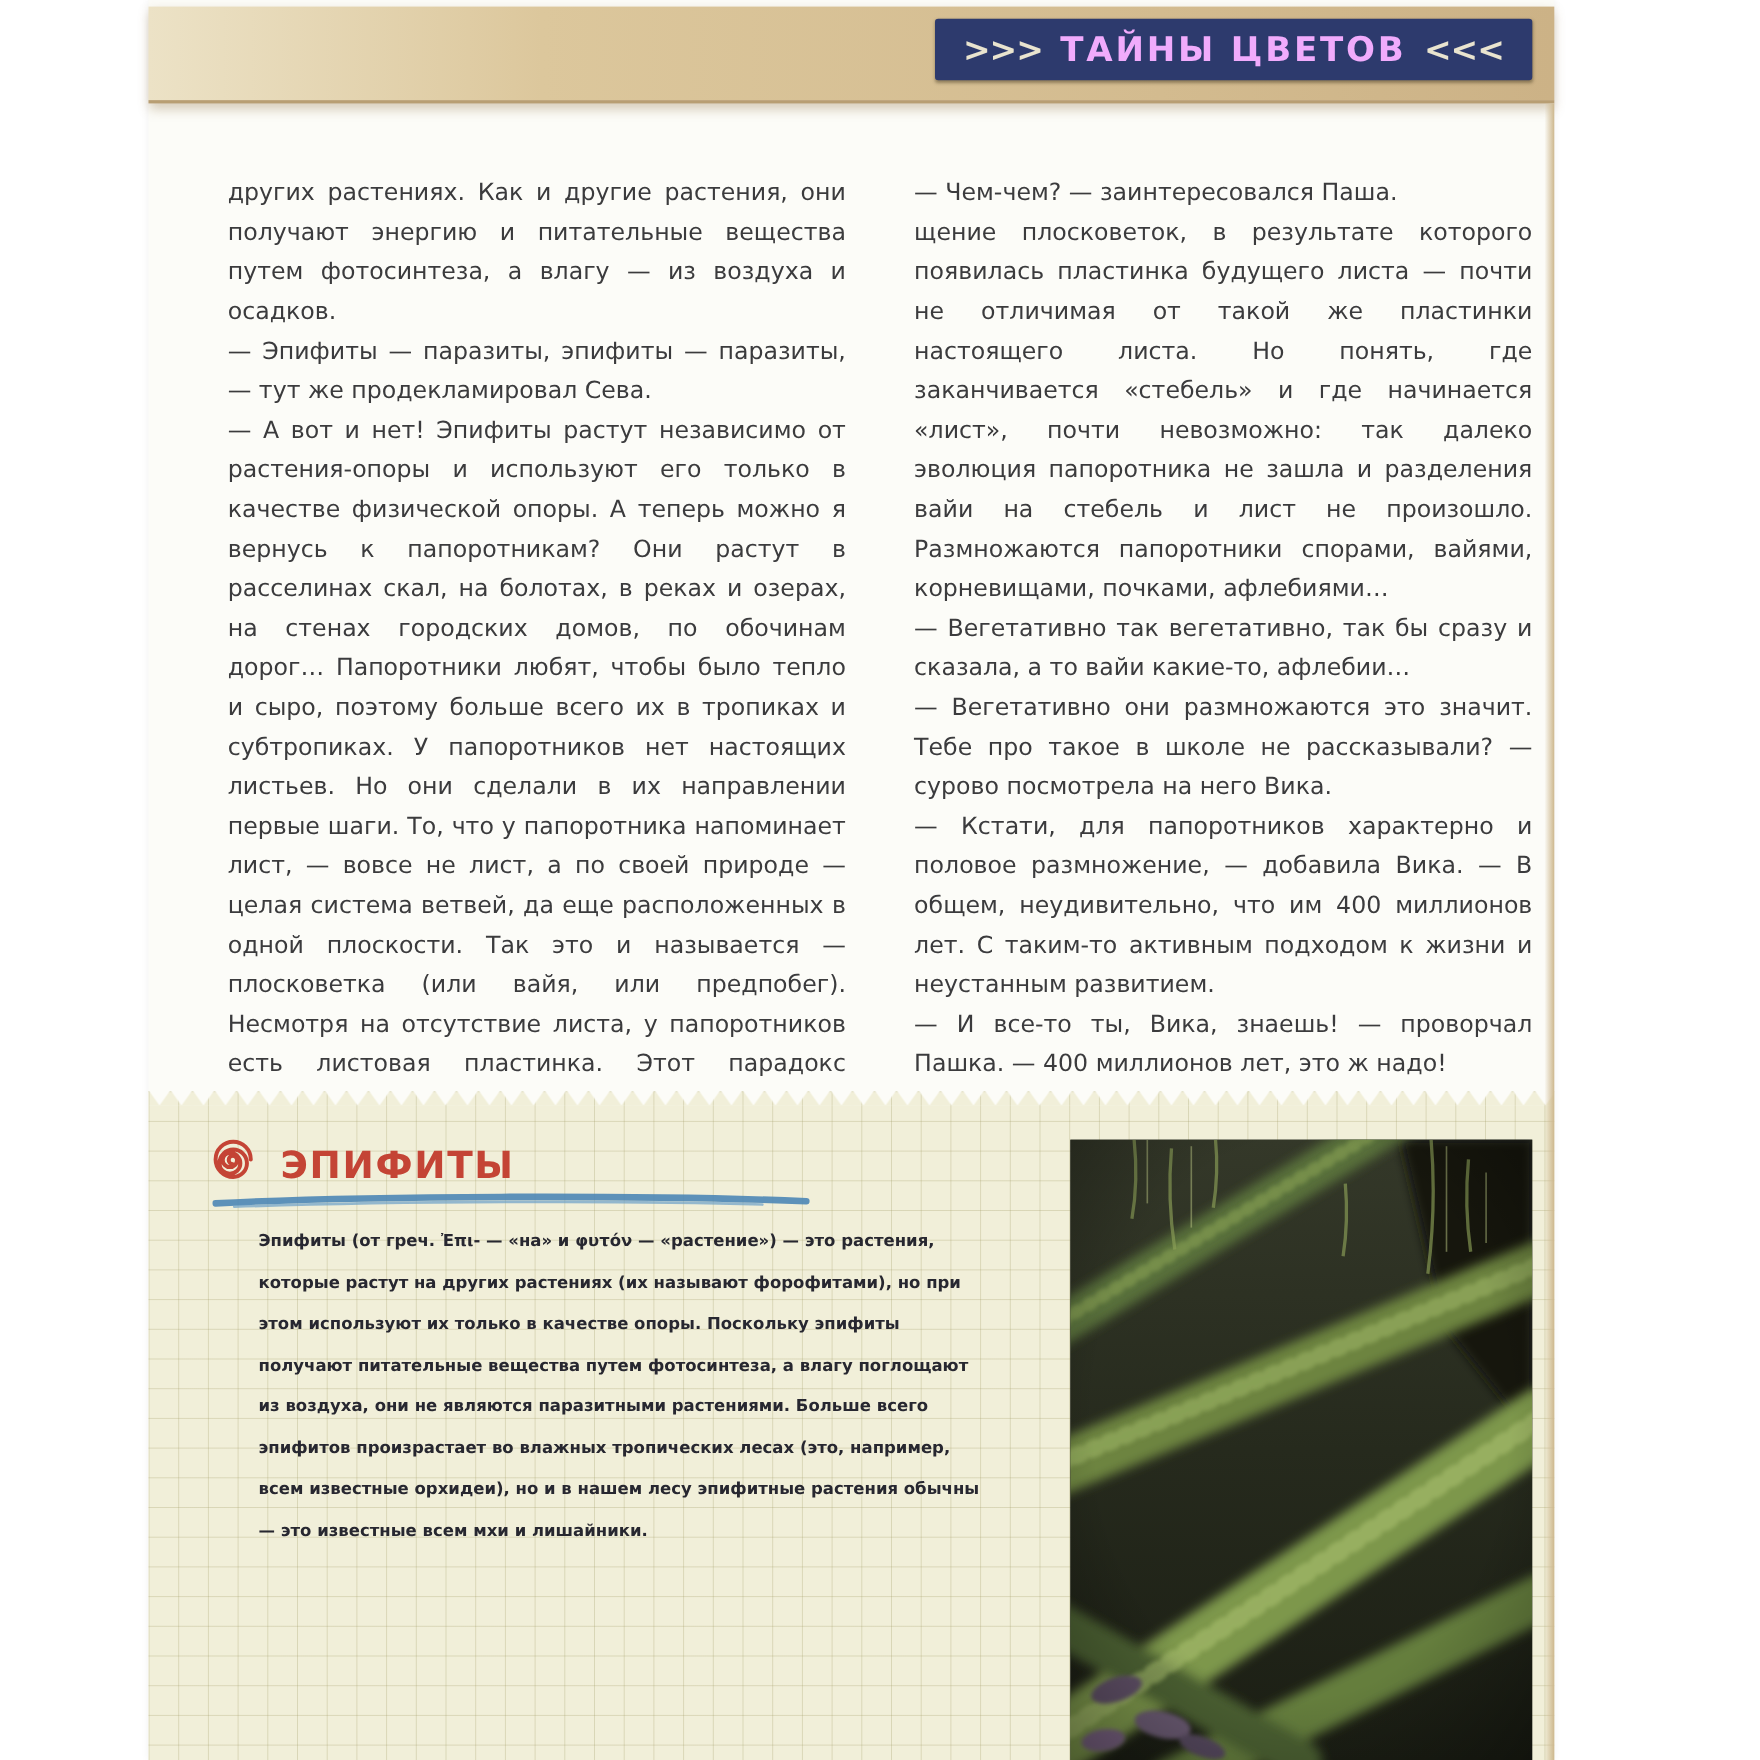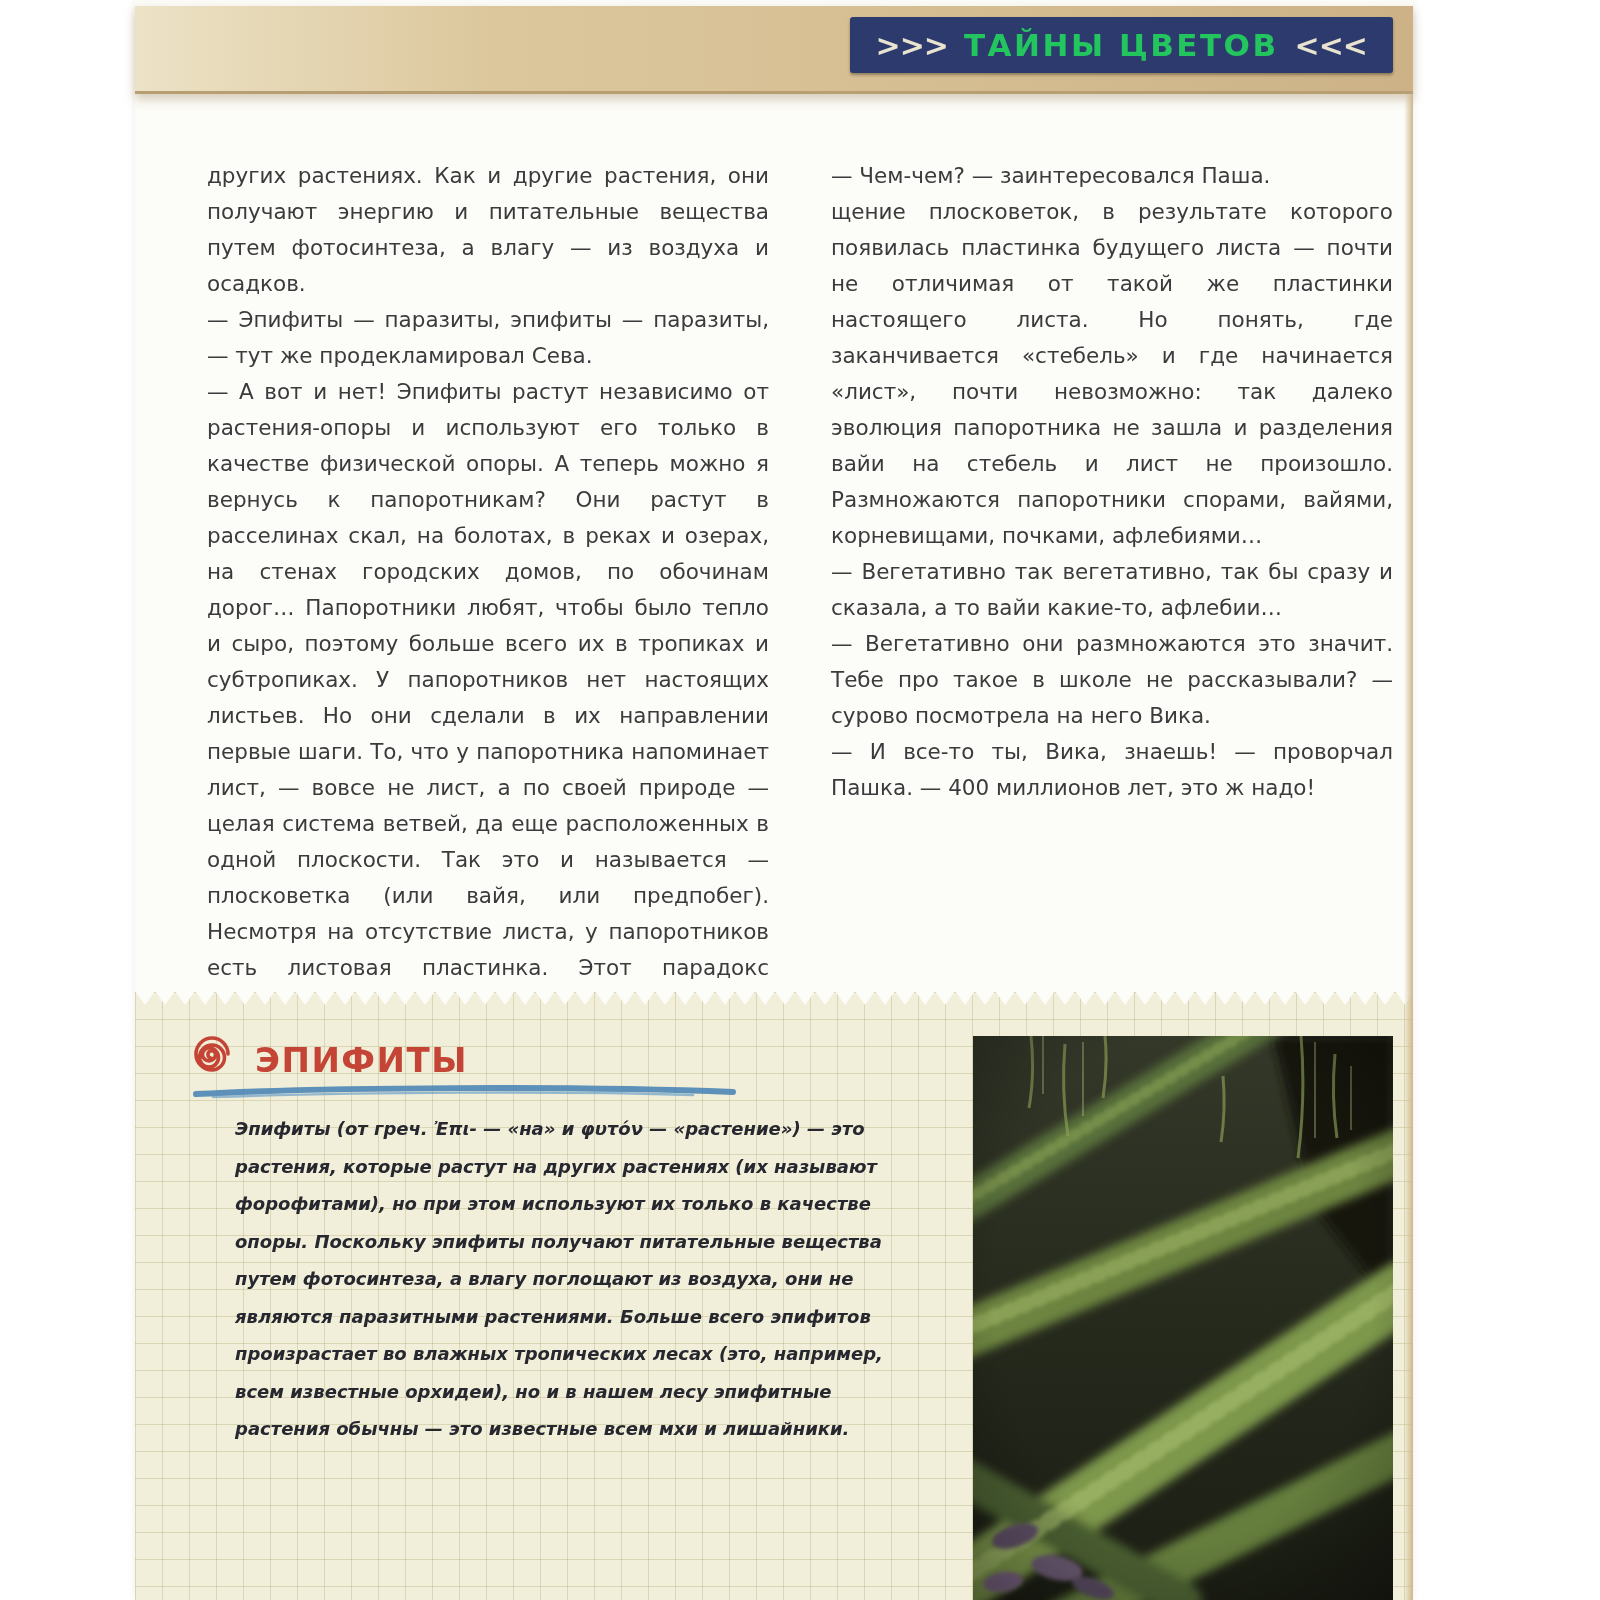--- a/index.html
+++ b/index.html
@@ -18,21 +18,21 @@
     background:linear-gradient(90deg,#ece2c6,#dcc79c 28%,#d3bb8f 72%,#ccb286);
     border-bottom:3px solid #b89e73;
     box-shadow:0 5px 10px rgba(140,110,60,.35);
   }
   .banner {
     position:absolute; top:11px; right:20px; height:56px;
     background:#2d3a6d; display:flex; align-items:center; gap:16px;
     padding:0 26px; border-radius:3px; box-shadow:0 2px 3px rgba(40,30,10,.4);
   }
   .chev { color:#e9e4cf; font-weight:bold; font-size:30px; letter-spacing:-1px; }
-  .banner-title { color:#22c55e; font-weight:bold; font-size:31px; letter-spacing:2.5px; white-space:nowrap; }
+  .banner-title { color:#f0abfc; font-weight:bold; font-size:31px; letter-spacing:2.5px; white-space:nowrap; }
 
   
   .columns { position:absolute; top:158px; left:72px; width:1186px; display:flex; gap:62px; }
   .col { width:562px; }
   .col p {
     margin:0; font-size:21.5px; line-height:36px; text-align:justify;
     color:#3b3b3d;
   }
 
   
@@ -46,21 +46,21 @@
   }
   .tear { position:absolute; top:-1px; left:0; width:100%; height:14px; display:block; }
 
   .infobox-head { position:absolute; top:38px; left:52px; display:flex; align-items:flex-end; gap:18px; }
   .spiral { width:50px; height:50px; }
   .infobox-title { margin:0; font-size:34px; color:#c44435; letter-spacing:1.5px; font-weight:bold; }
   .brush { position:absolute; top:92px; left:58px; width:545px; height:16px; }
 
   .infobox-body {
     position:absolute; top:118px; left:100px; width:668px;
-    font-size:18px; line-height:37.5px; font-weight:bold; font-style:italic;
+    font-size:15px; line-height:37.5px; font-weight:bold; 
     color:#272730; margin:0; text-align:left;
   }
 
   .photo {
     position:absolute; top:44px; left:838px; width:420px; height:564px;
     overflow:hidden; background:#23261c;
   }
   .photo svg { display:block; }
 
   .right-edge {
@@ -86,20 +86,21 @@
       <div class="col">
         <p>других растениях. Как и другие растения, они получают энергию и питательные вещества путем фотосинтеза, а влагу — из воздуха и осадков.</p>
         <p>— Эпифиты — паразиты, эпифиты — паразиты, — тут же продекламировал Сева.</p>
         <p>— А вот и нет! Эпифиты растут независимо от растения-опоры и используют его только в качестве физической опоры. А теперь можно я вернусь к папоротникам? Они растут в расселинах скал, на болотах, в реках и озерах, на стенах городских домов, по обочинам дорог… Папоротники любят, чтобы было тепло и сыро, поэтому больше всего их в тропиках и субтропиках. У папоротников нет настоящих листьев. Но они сделали в их направлении первые шаги. То, что у папоротника напоминает лист, — вовсе не лист, а по своей природе — целая система ветвей, да еще расположенных в одной плоскости. Так это и называется — плосковетка (или вайя, или предпобег). Несмотря на отсутствие листа, у папоротников есть листовая пластинка. Этот парадокс объясняется просто: произошло упло-</p>
       </div>
       <div class="col">
         <p>— Чем-чем? — заинтересовался Паша.</p>
         <p>щение плосковеток, в результате которого появилась пластинка будущего листа — почти не отличимая от такой же пластинки настоящего листа. Но понять, где заканчивается «стебель» и где начинается «лист», почти невозможно: так далеко эволюция папоротника не зашла и разделения вайи на стебель и лист не произошло. Размножаются папоротники спорами, вайями, корневищами, почками, афлебиями…</p>
         <p>— Вегетативно так вегетативно, так бы сразу и сказала, а то вайи какие-то, афлебии…</p>
         <p>— Вегетативно они размножаются это значит. Тебе про такое в школе не рассказывали? — сурово посмотрела на него Вика.</p>
+        <p>— Кстати, для папоротников характерно и половое размножение, — добавила Вика. — В общем, неудивительно, что им 400 миллионов лет. С таким-то активным подходом к жизни и неустанным развитием.</p>
         <p>— И все-то ты, Вика, знаешь! — проворчал Пашка. — 400 миллионов лет, это ж надо!</p>
       </div>
     </div>
 
     <div class="grid-panel">
       <svg class="tear" preserveAspectRatio="none" viewBox="0 0 1278 14">
         <defs>
           <pattern id="teeth" width="20" height="14" patternUnits="userSpaceOnUse">
             <polygon points="0,0 20,0 10,14" fill="#fcfcf8"></polygon>
           </pattern>

